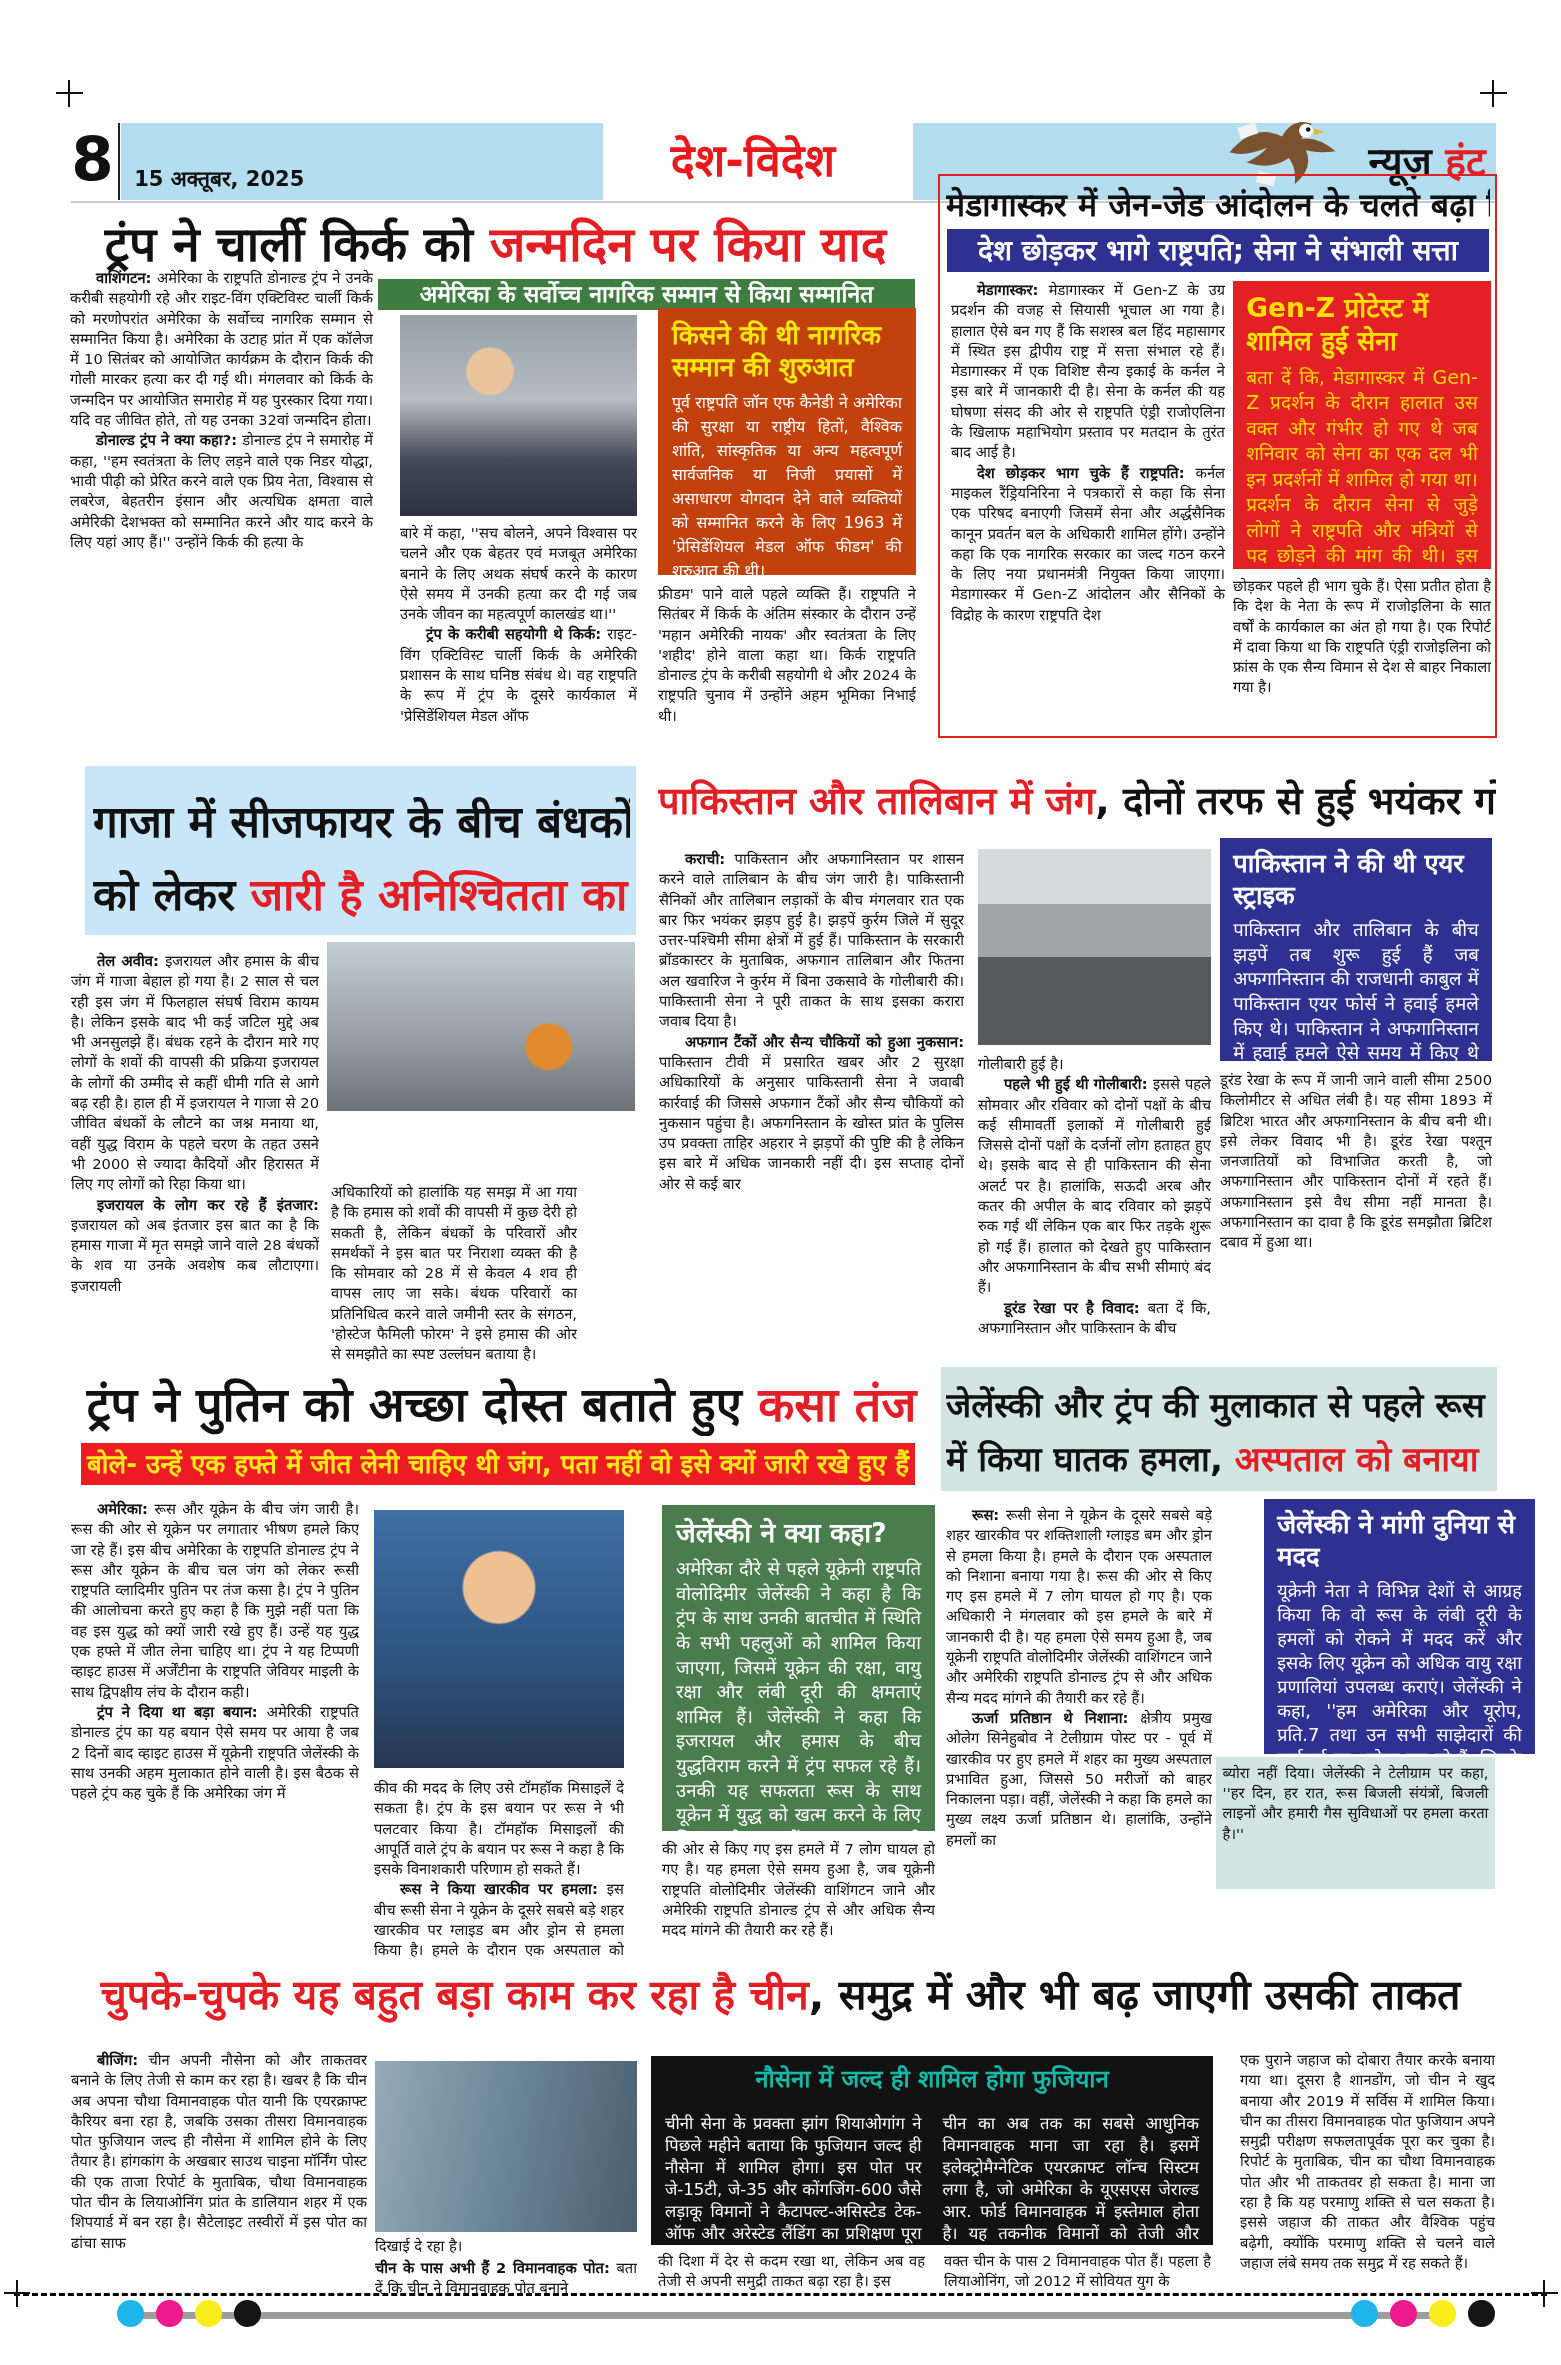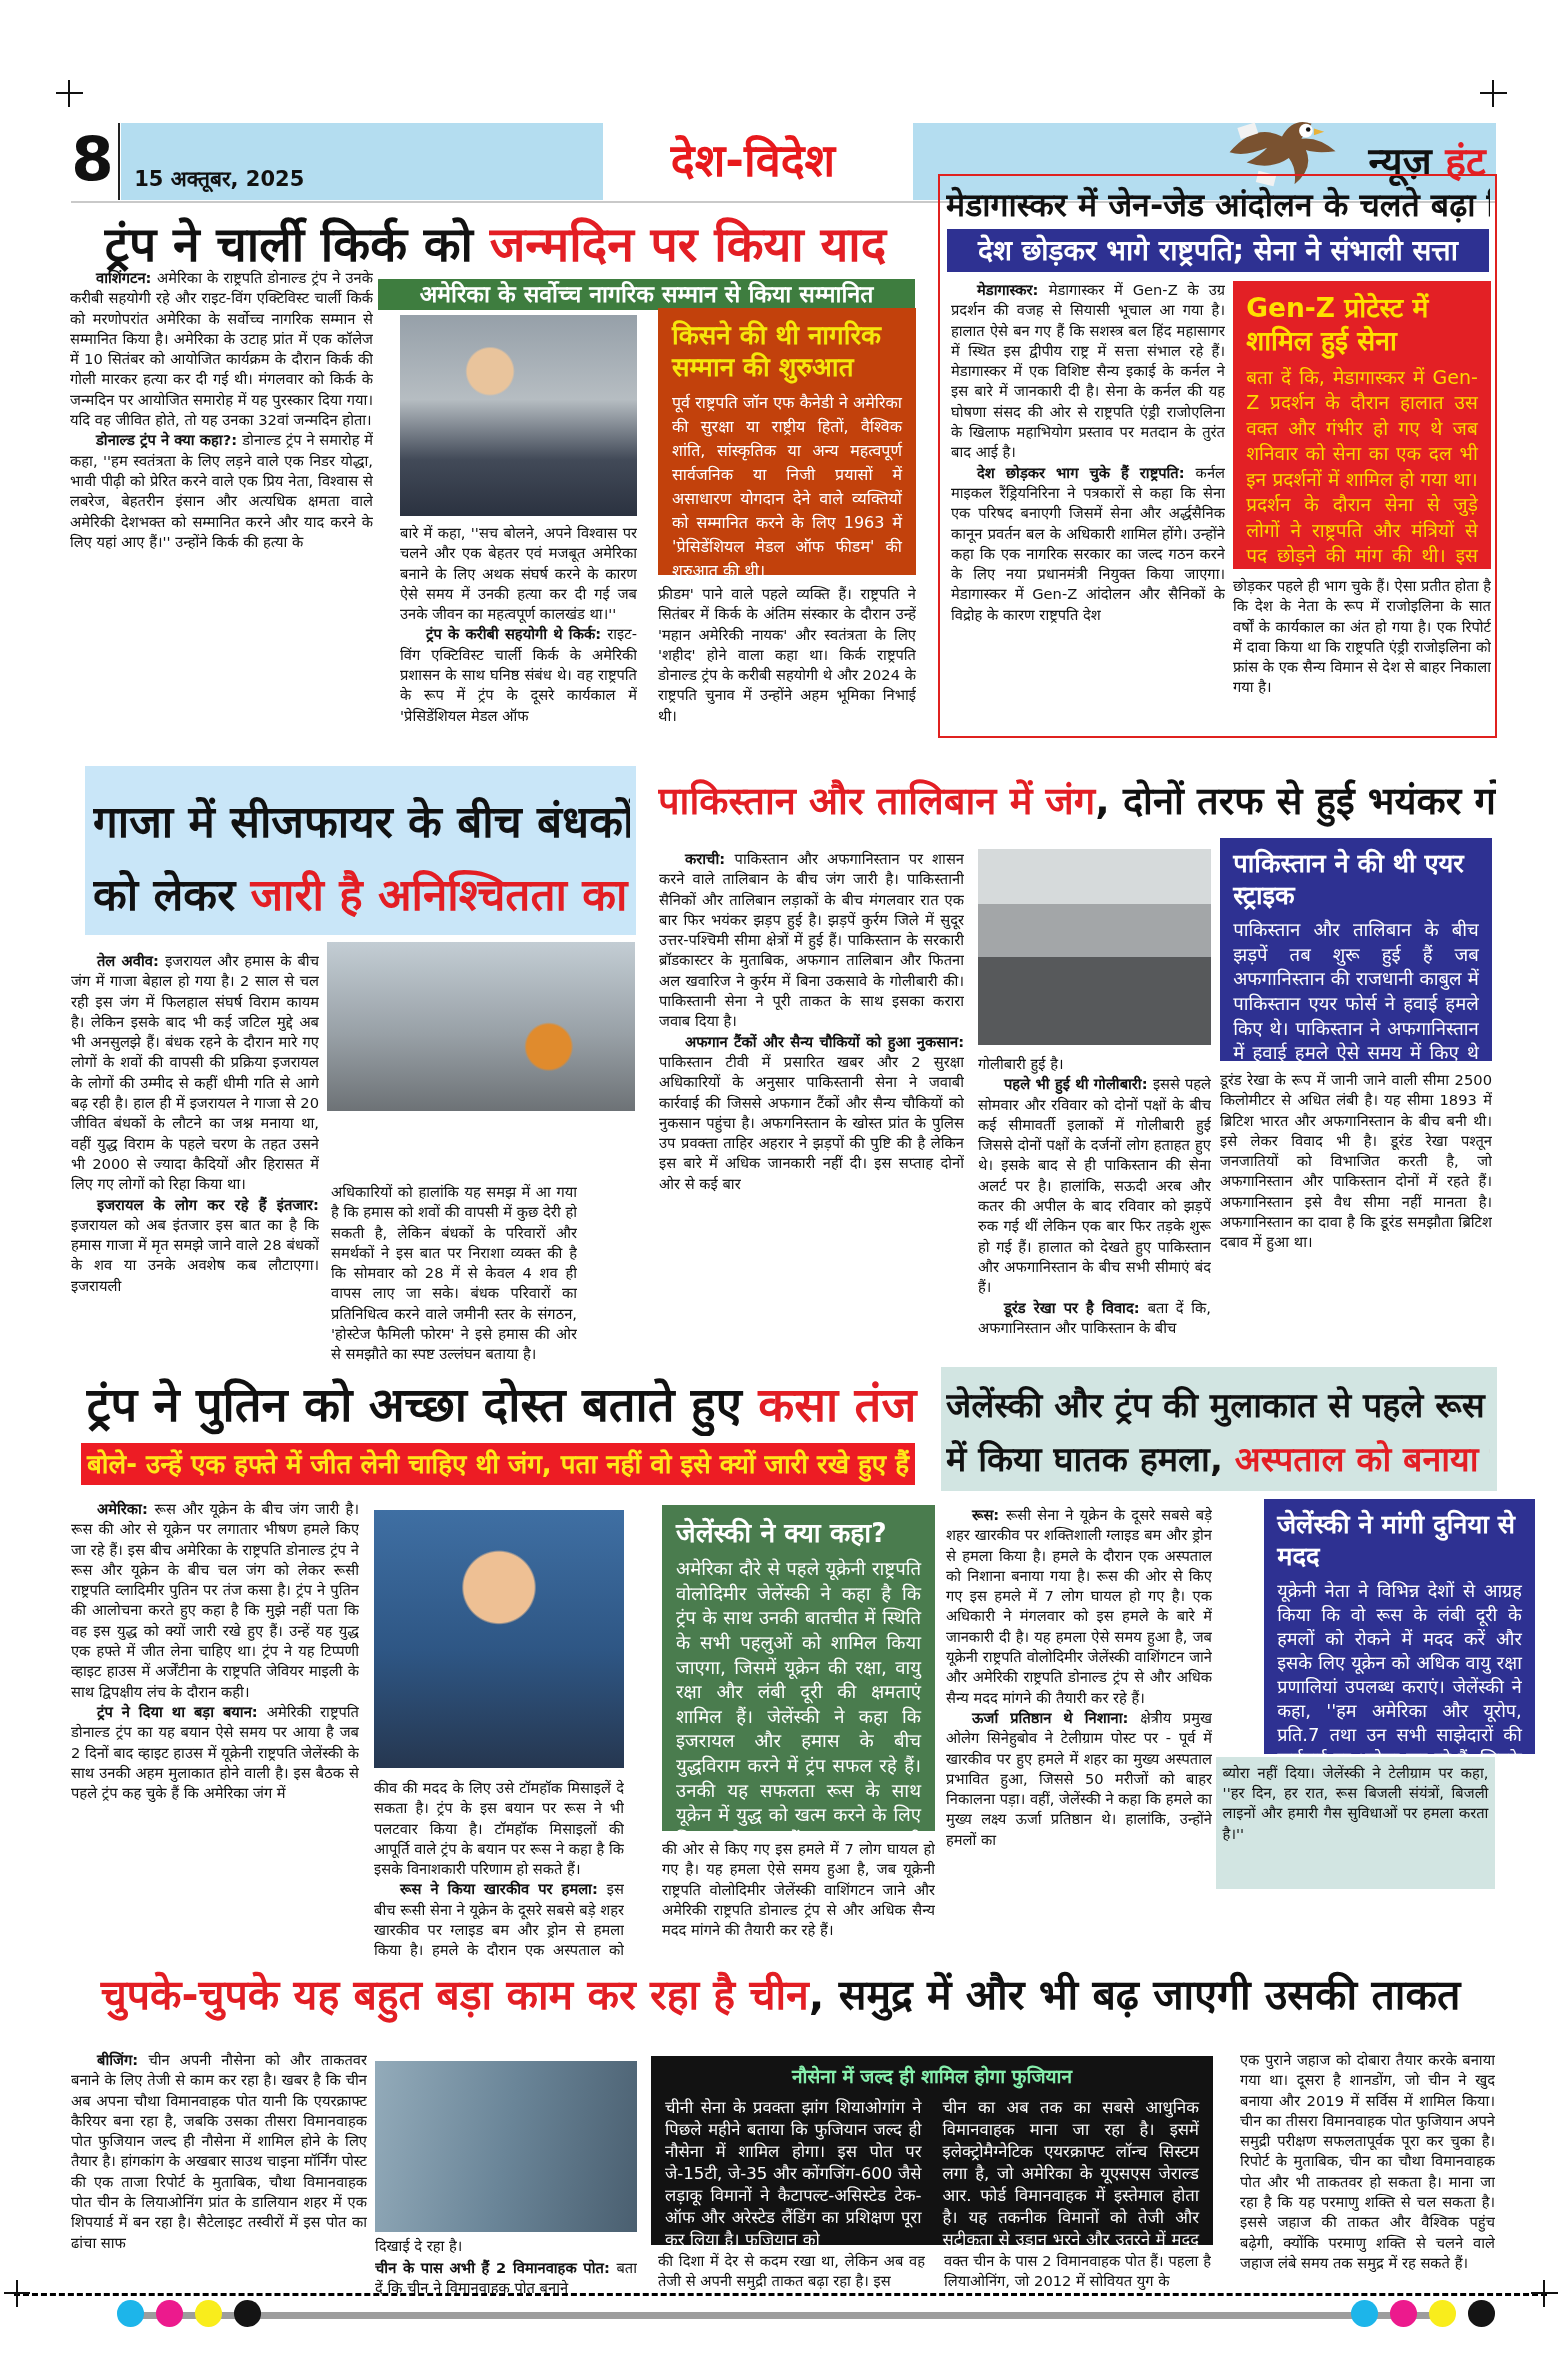--- a/index.html
+++ b/index.html
@@ -192,21 +192,21 @@
     <p><span class="lead">बीजिंग: </span><span>चीन अपनी नौसेना को और ताकतवर बनाने के लिए तेजी से काम कर रहा है। खबर है कि चीन अब अपना चौथा विमानवाहक पोत यानी कि एयरक्राफ्ट कैरियर बना रहा है, जबकि उसका तीसरा विमानवाहक पोत फुजियान जल्द ही नौसेना में शामिल होने के लिए तैयार है। हांगकांग के अखबार साउथ चाइना मॉर्निंग पोस्ट की एक ताजा रिपोर्ट के मुताबिक, चौथा विमानवाहक पोत चीन के लियाओनिंग प्रांत के डालियान शहर में एक शिपयार्ड में बन रहा है। सैटेलाइट तस्वीरों में इस पोत का ढांचा साफ</span></p>
   </div>
   <div class="abs photo ph-china" style="left:375px;top:2061px;width:262px;height:171px;"></div>
   <div class="abs bt" style="left:375px;top:2236px;width:262px;height:22px;">
     <p class="ni">दिखाई दे रहा है।</p>
   </div>
   <div class="abs bt" style="left:375px;top:2258px;width:262px;height:51px;">
     <p class="ni"><span class="lead">चीन के पास अभी हैं 2 विमानवाहक पोत: </span><span>बता दें कि चीन ने विमानवाहक पोत बनाने</span></p>
   </div>
   <div class="abs box" style="left:651px;top:2056px;width:562px;height:189px;background:#121212;padding:8.5px 14px;box-sizing:border-box;">
-    <p class="bxt" style="color:#86efac;font-size:19px;text-align:center;margin-bottom:9px;">नौसेना में जल्द ही शामिल होगा फुजियान</p>
+    <p class="bxt" style="color:#14b8a6;font-size:24px;text-align:center;margin-bottom:19px;">नौसेना में जल्द ही शामिल होगा फुजियान</p>
     <div style="display:flex;gap:21px;">
       <p class="bxb" style="flex:1;color:#ffffff;font-size:16.6px;line-height:22px;">चीनी सेना के प्रवक्ता झांग शियाओगांग ने पिछले महीने बताया कि फुजियान जल्द ही नौसेना में शामिल होगा। इस पोत पर जे-15टी, जे-35 और कोंगजिंग-600 जैसे लड़ाकू विमानों ने कैटापल्ट-असिस्टेड टेक-ऑफ और अरेस्टेड लैंडिंग का प्रशिक्षण पूरा कर लिया है। फुजियान को</p>
       <p class="bxb" style="flex:1;color:#ffffff;font-size:16.6px;line-height:22px;">चीन का अब तक का सबसे आधुनिक विमानवाहक माना जा रहा है। इसमें इलेक्ट्रोमैग्नेटिक एयरक्राफ्ट लॉन्च सिस्टम लगा है, जो अमेरिका के यूएसएस जेराल्ड आर. फोर्ड विमानवाहक में इस्तेमाल होता है। यह तकनीक विमानों को तेजी और सटीकता से उड़ान भरने और उतरने में मदद करती है।</p>
     </div>
   </div>
   <div class="abs bt" style="left:658px;top:2251px;width:267px;height:44px;">
     <p class="ni">की दिशा में देर से कदम रखा था, लेकिन अब वह तेजी से अपनी समुद्री ताकत बढ़ा रहा है। इस</p>
   </div>
   <div class="abs bt" style="left:944px;top:2251px;width:267px;height:44px;">
     <p class="ni">वक्त चीन के पास 2 विमानवाहक पोत हैं। पहला है लियाओनिंग, जो 2012 में सोवियत युग के</p>

